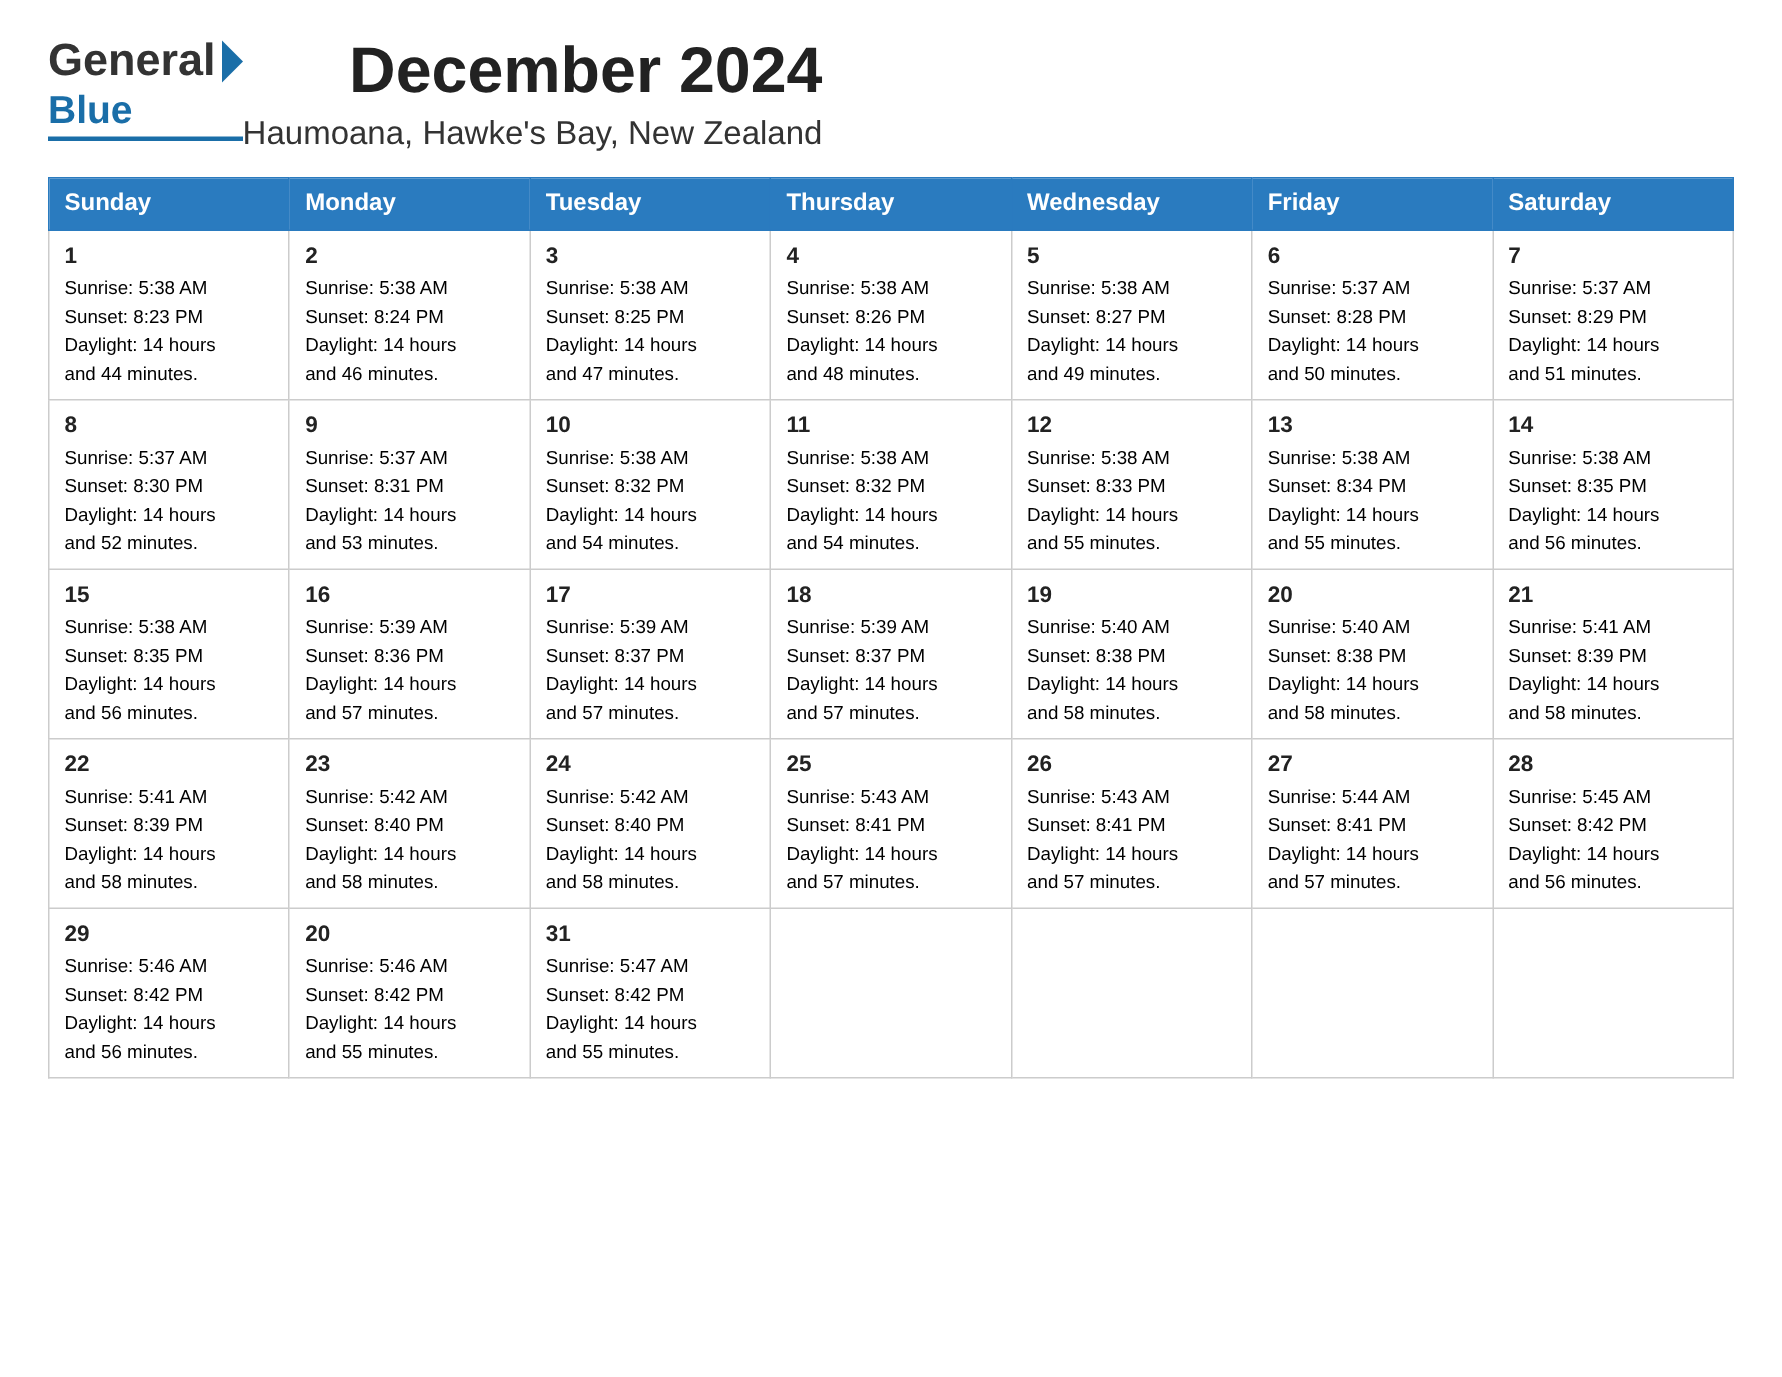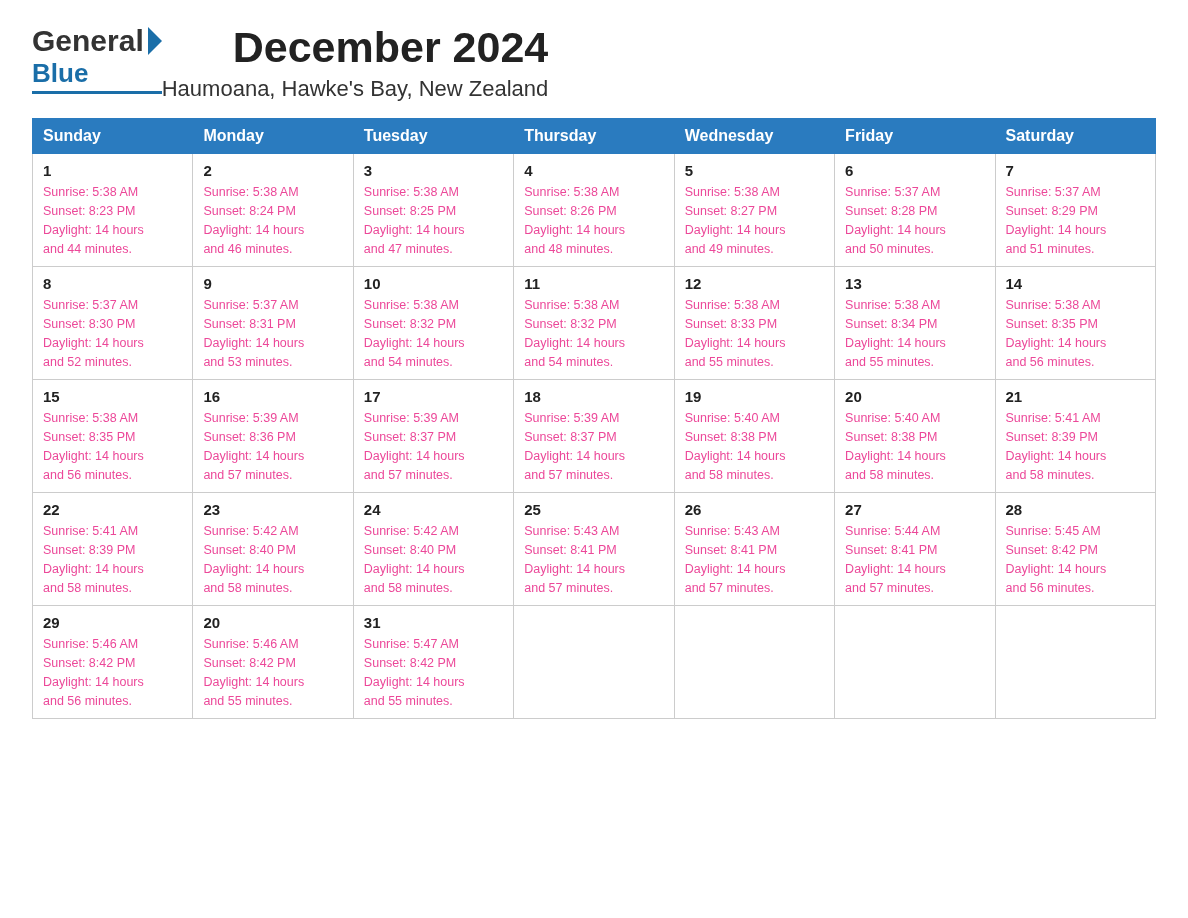--- a/index.html
+++ b/index.html
@@ -71,21 +71,21 @@
       color: #222;
     }
     .day-number {
       font-size: 15px;
       font-weight: bold;
       margin-bottom: 4px;
       display: block;
     }
     .day-info {
       font-size: 12.5px;
-      color: #ec4899;
+      color: #000000;
       line-height: 1.5;
     }
     .empty-cell {
       background: #fff;
     }
     tr td:first-child .day-number,
     tr td:last-child .day-number {
       color: #222;
     }
   </style>

